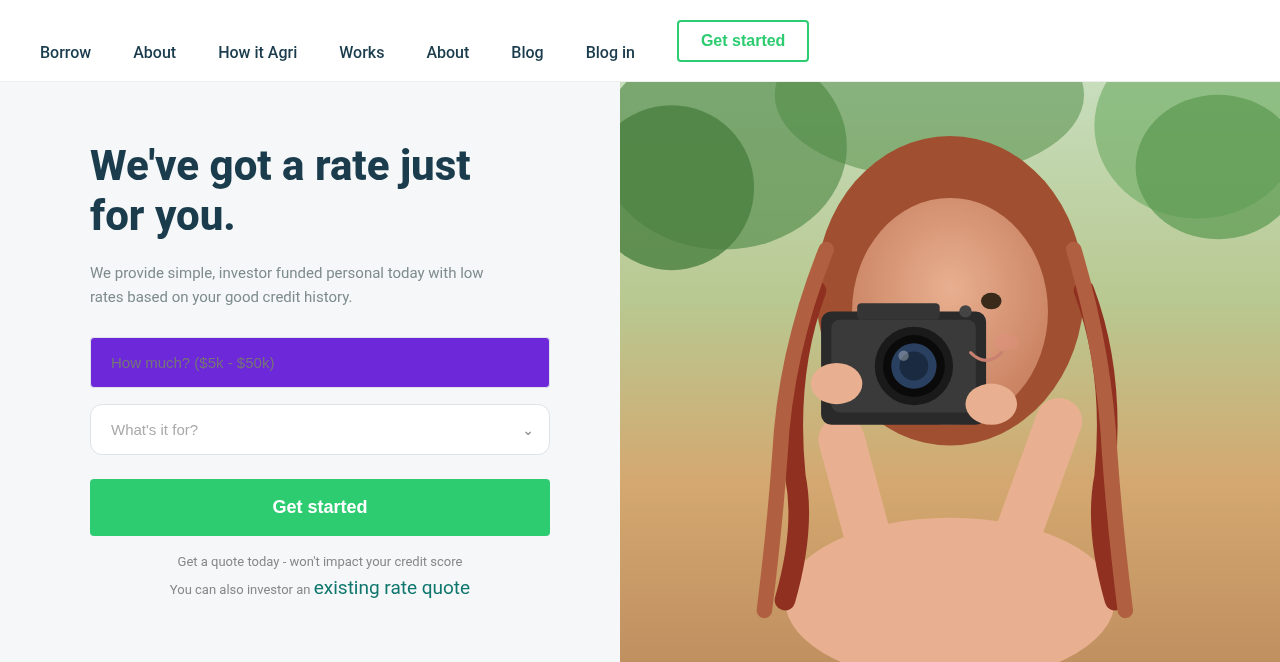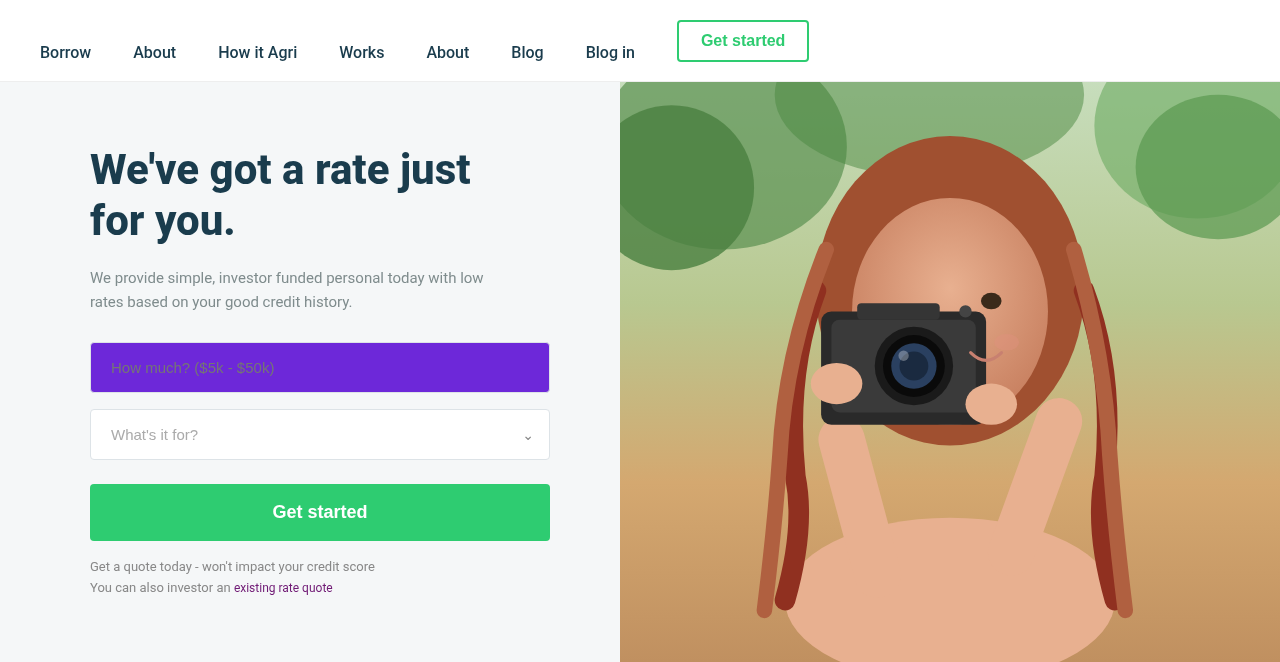--- a/index.html
+++ b/index.html
@@ -97,21 +97,21 @@
     }
 
     .select-wrapper {
       position: relative;
       width: 460px;
     }
     .select-field {
       width: 100%;
       padding: 16px 20px;
       border: 1px solid #dde3e7;
-      border-radius: 4px;
+      border-radius: 12px;
       font-size: 15px;
       color: #aaa;
       background: #fff;
       appearance: none;
       cursor: pointer;
       outline: none;
     }
     .select-chevron {
       position: absolute;
       right: 16px;
@@ -130,32 +130,32 @@
       border: none;
       border-radius: 4px;
       font-size: 18px;
       font-weight: 700;
       cursor: pointer;
       margin-top: 8px;
       margin-bottom: 16px;
     }
 
     .disclaimer {
-      text-align: left;
+      text-align: center;
       width: 460px;
     }
     .disclaimer-text {
       font-size: 13px;
       color: #888;
       line-height: 1.6;
     }
     .disclaimer-link {
-      color: #701a75;
+      color: #0f766e;
       text-decoration: none;
-      font-size: 12px;
+      font-size: 19px;
     }
 
     
     .right-panel {
       flex: 1;
       background: linear-gradient(135deg, #b8d4c8 0%, #8eb89e 20%, #c4a882 50%, #d4956a 70%, #c8b090 100%);
       position: relative;
       overflow: hidden;
     }
 

